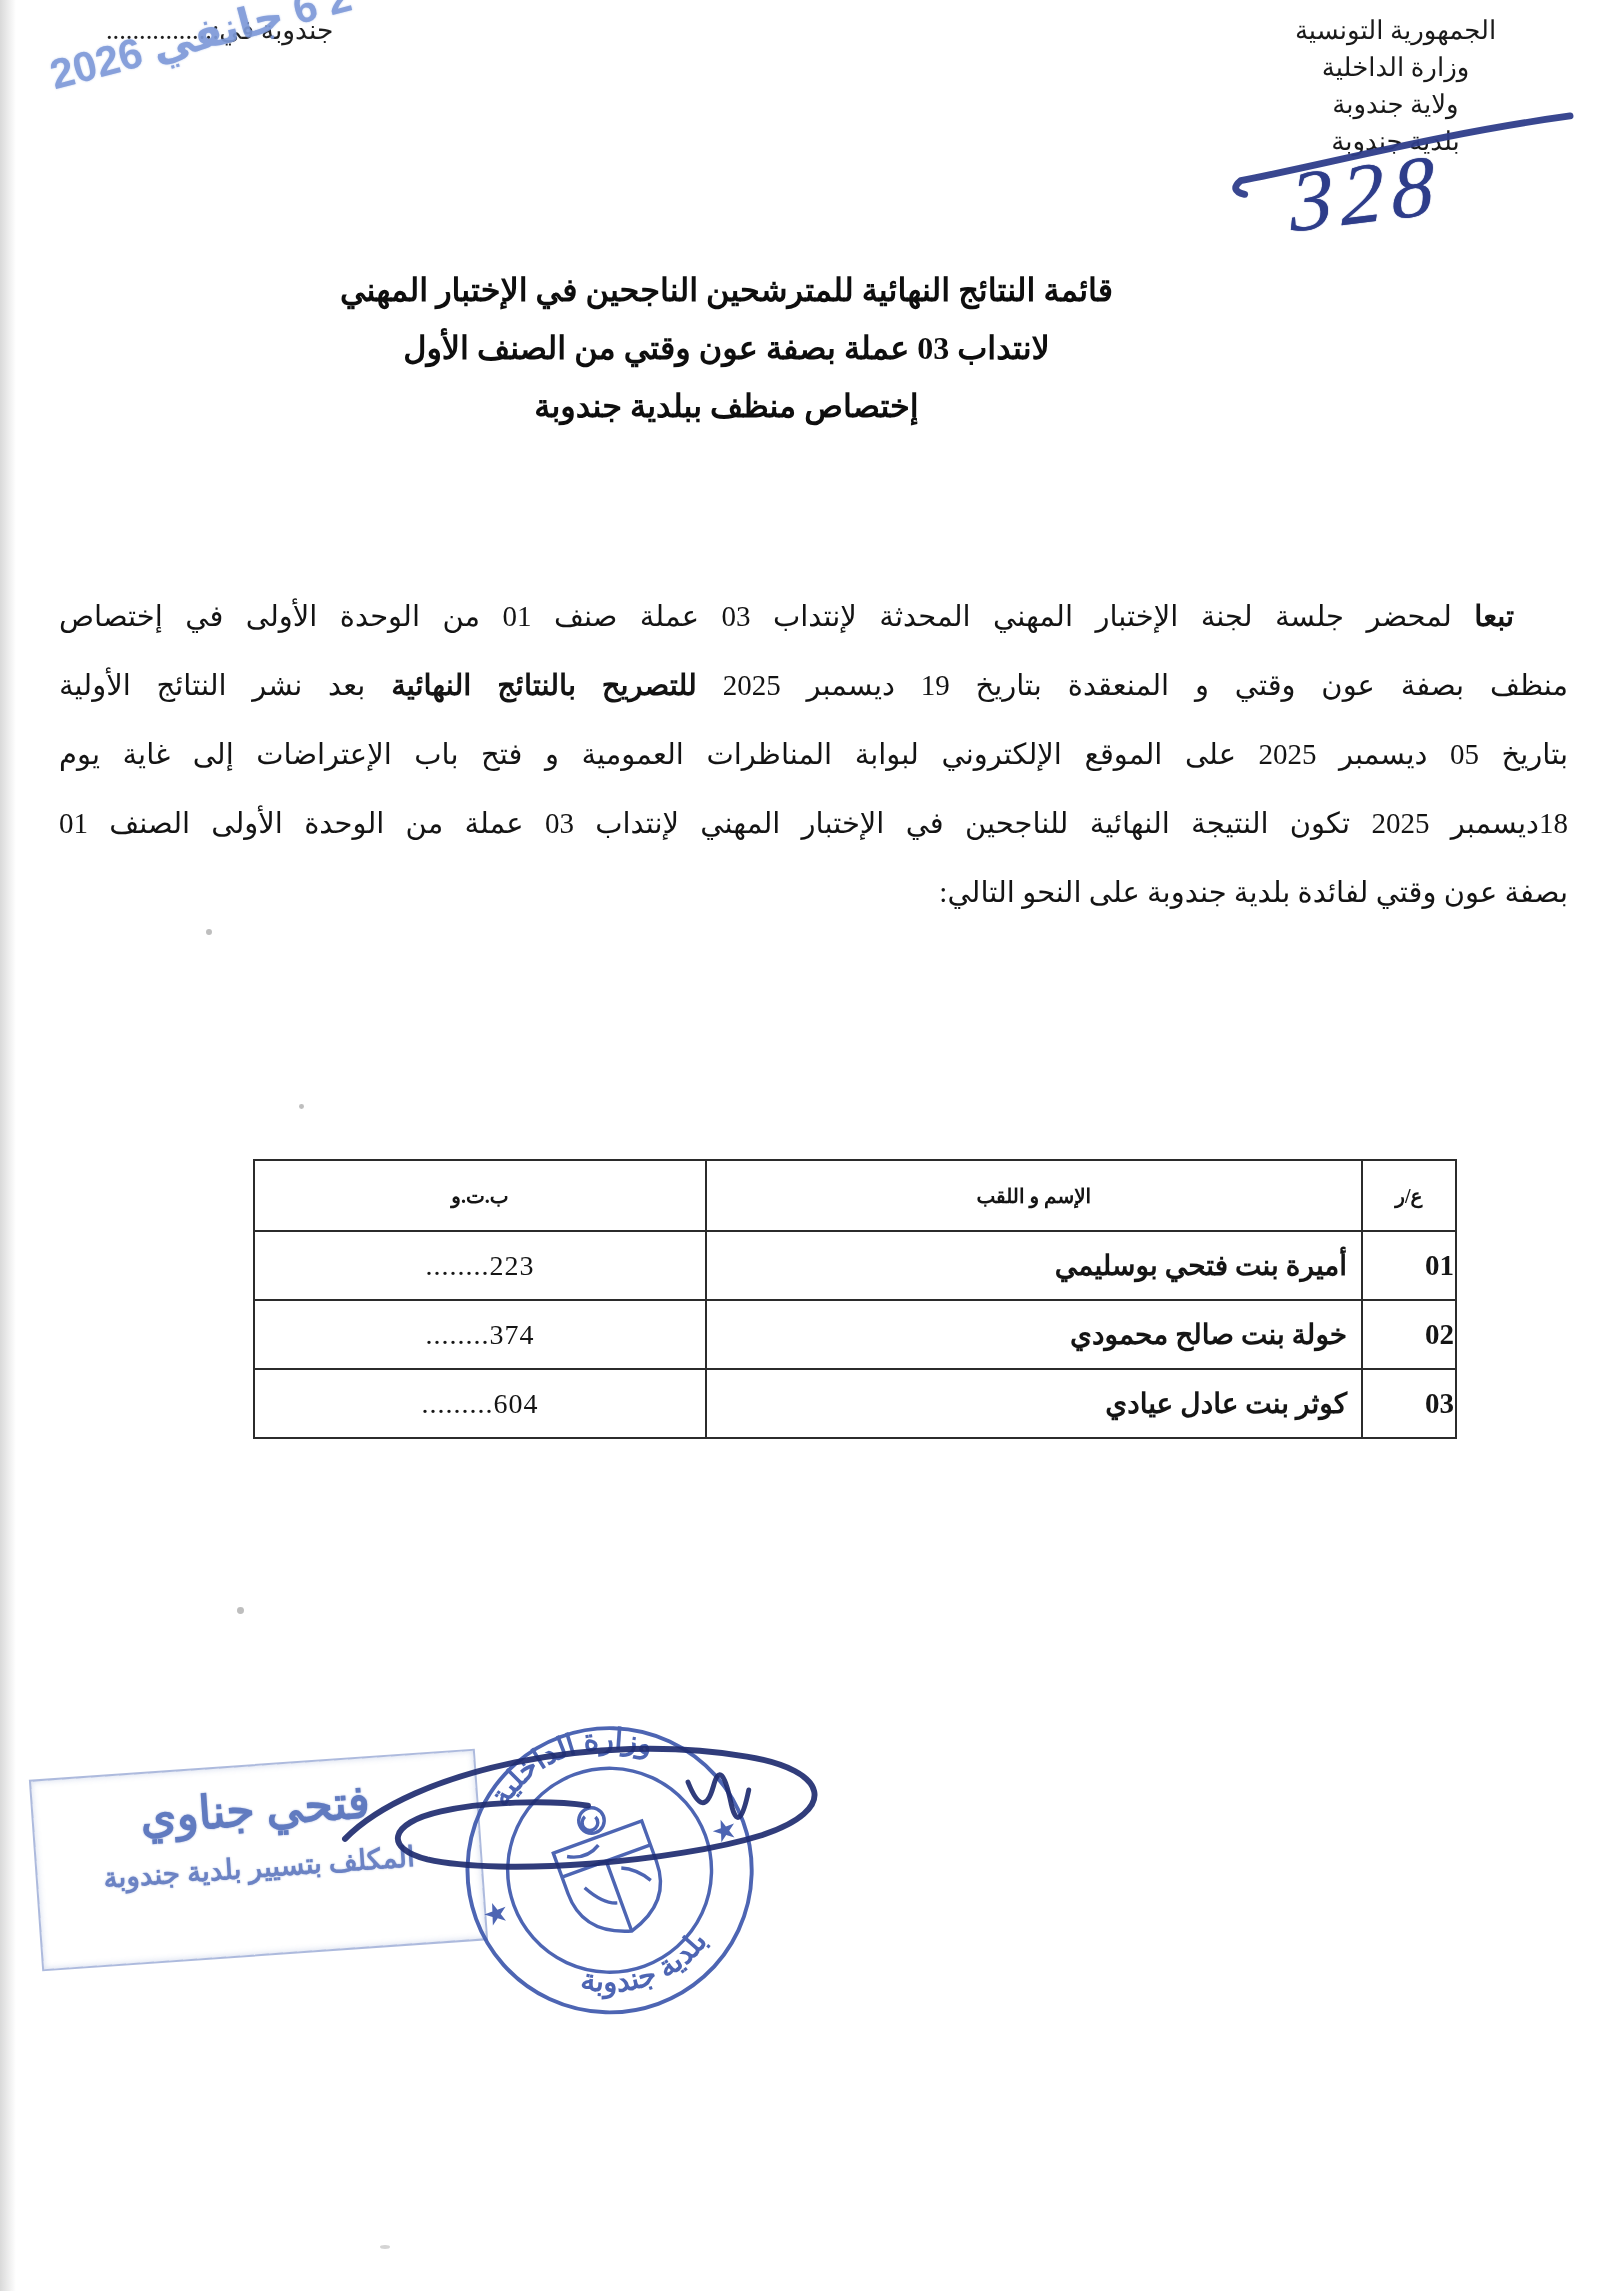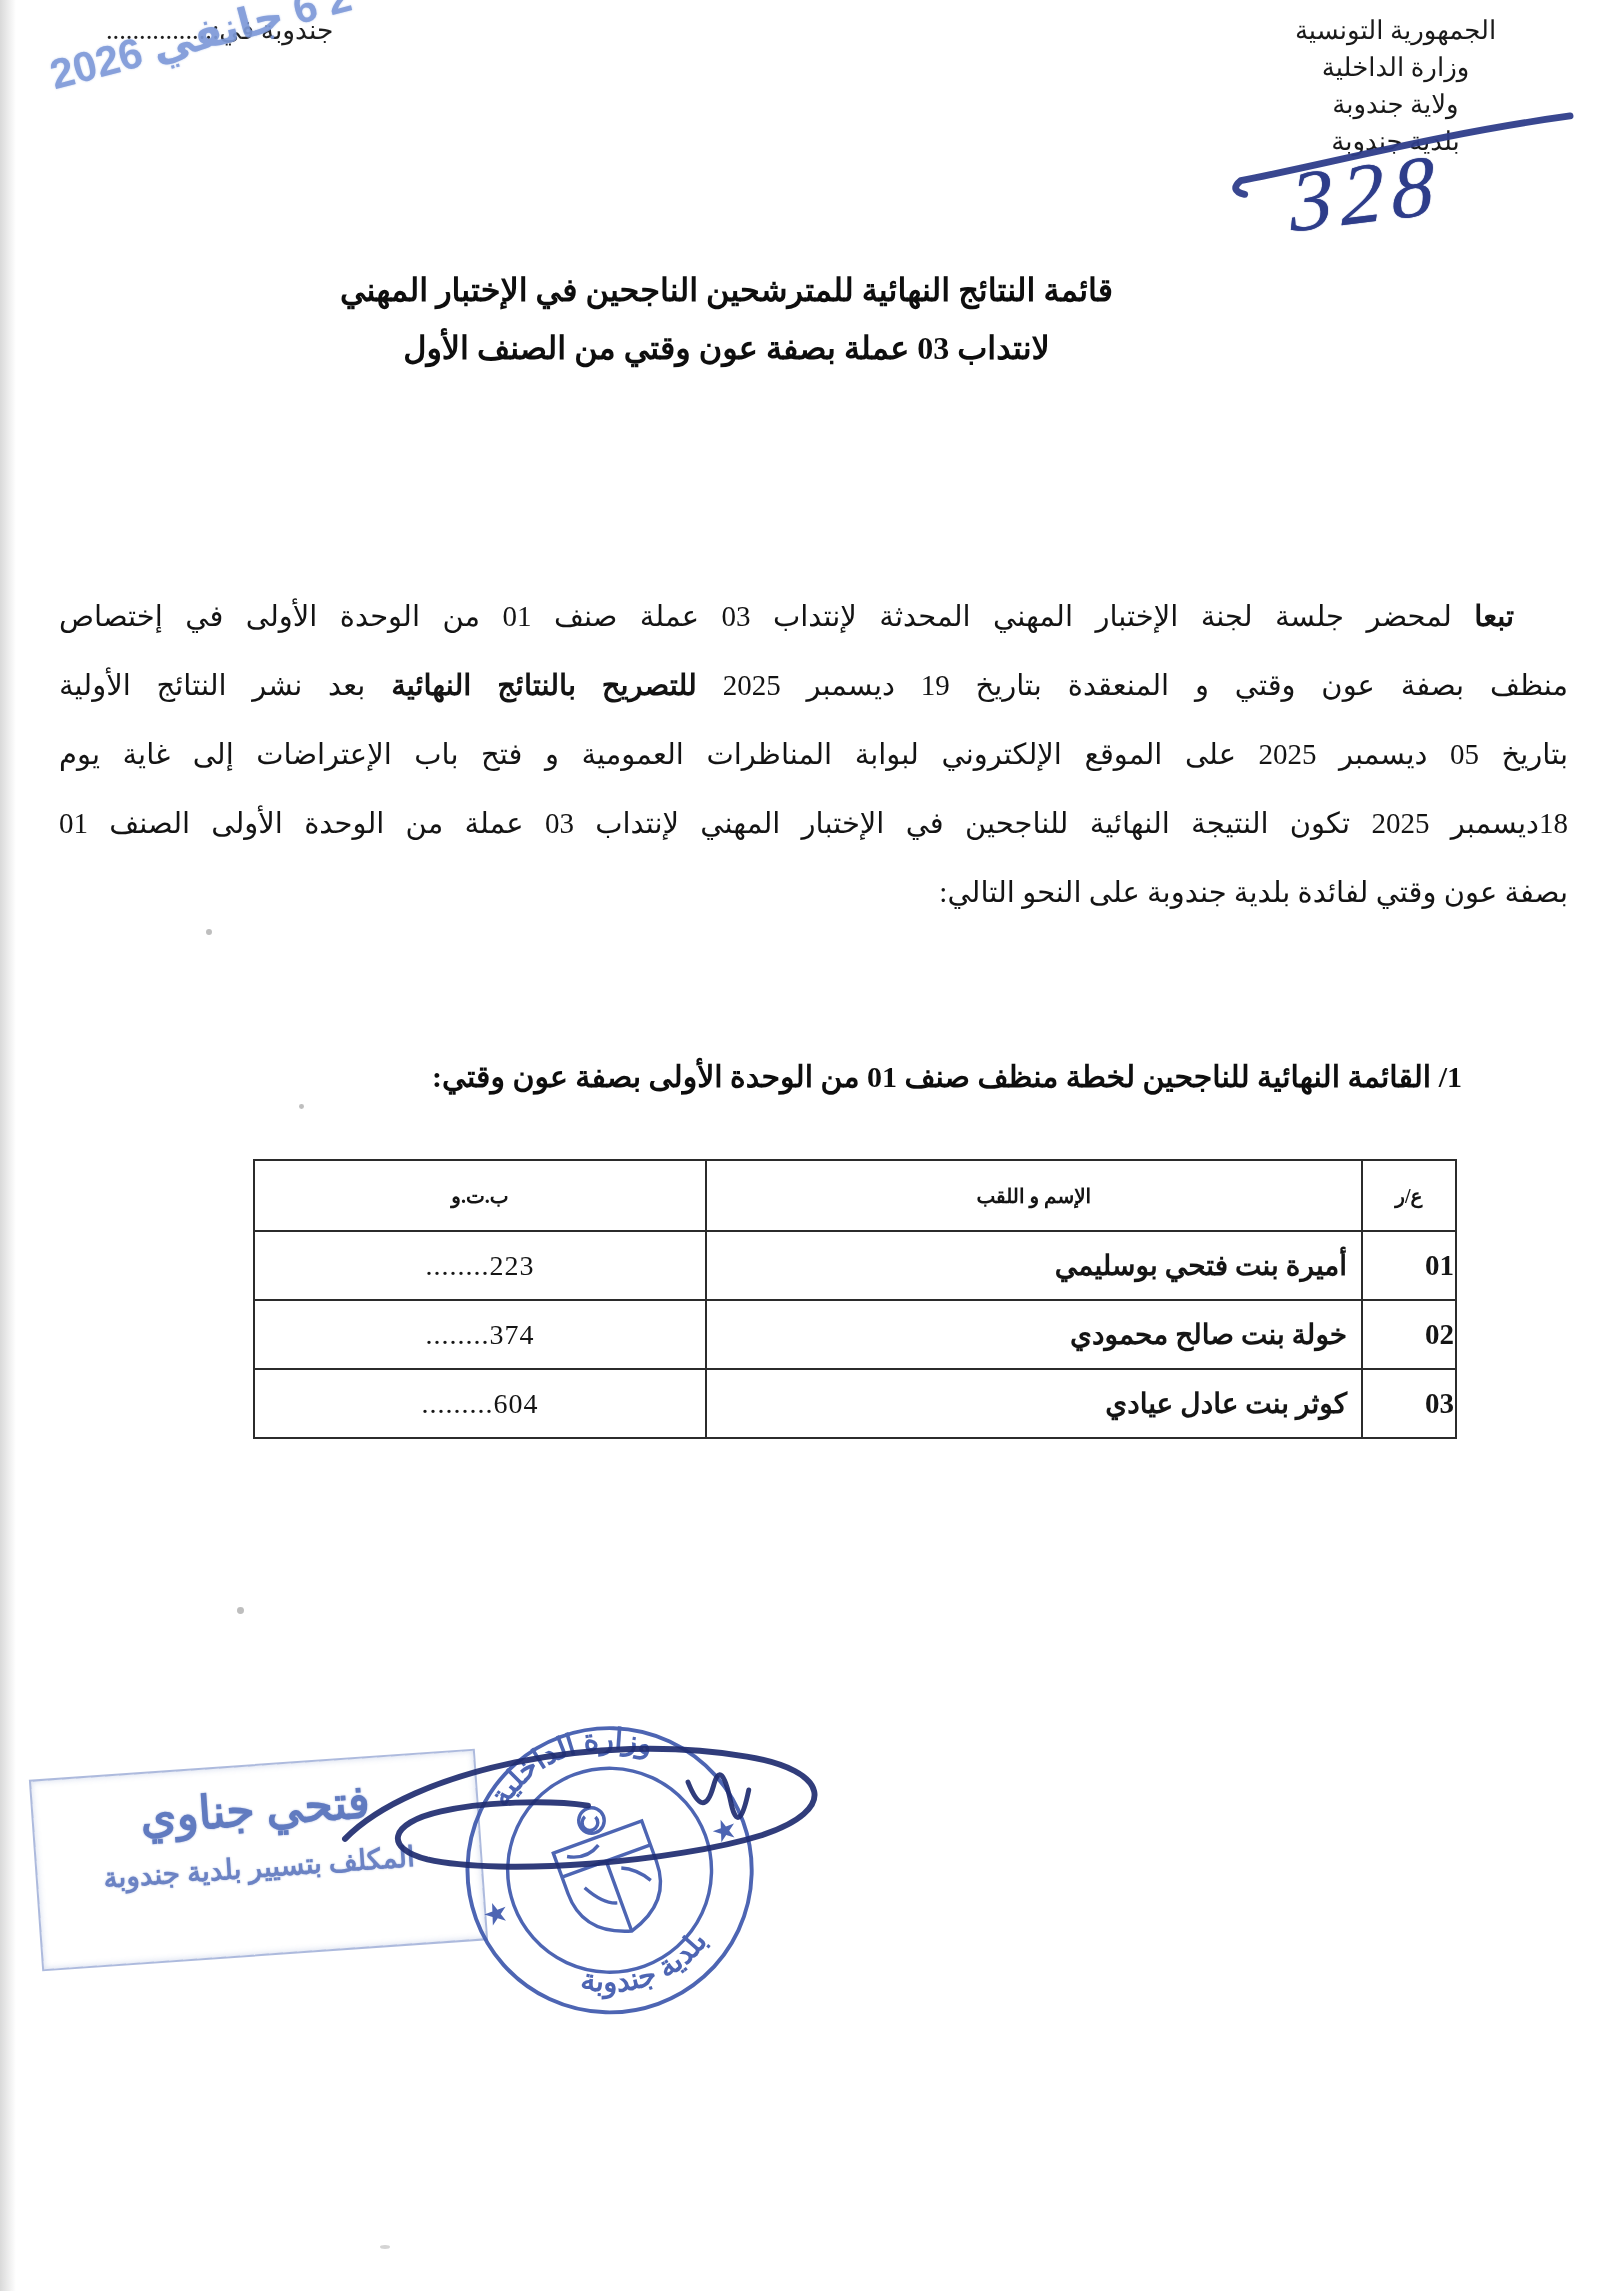--- a/index.html
+++ b/index.html
@@ -108,31 +108,31 @@
     <div>الجمهورية التونسية</div>
     <div>وزارة الداخلية</div>
     <div>ولاية جندوبة</div>
     <div>بلدية جندوبة</div>
   </div>
   <div class="hw-number">328</div>
 
   <div class="doc-title">
     <div>قائمة النتائج النهائية للمترشحين الناجحين في الإختبار المهني</div>
     <div>لانتداب 03 عملة بصفة عون وقتي من الصنف الأول</div>
+    <div>إختصاص منظف ببلدية جندوبة</div>
   </div>
 
   <div class="body-par">
       <div class="body-line first"><span class="bold">تبعا</span><span> لمحضر جلسة لجنة الإختبار المهني المحدثة لإنتداب 03 عملة صنف 01 من الوحدة الأولى في إختصاص</span></div>
       <div class="body-line"><span>منظف بصفة عون وقتي و المنعقدة بتاريخ 19 ديسمبر 2025 </span><span class="bold">للتصريح بالنتائج النهائية</span><span> بعد نشر النتائج الأولية</span></div>
       <div class="body-line"><span>بتاريخ 05 ديسمبر 2025 على الموقع الإلكتروني لبوابة المناظرات العمومية و فتح باب الإعتراضات إلى غاية يوم</span></div>
       <div class="body-line"><span>18ديسمبر 2025 تكون النتيجة النهائية للناجحين في الإختبار المهني لإنتداب 03 عملة من الوحدة الأولى الصنف 01</span></div>
       <div class="body-line last"><span>بصفة عون وقتي لفائدة بلدية جندوبة على النحو التالي:</span></div>
     </div>
 
-  <div class="section-heading">1/ القائمة النهائية للناجحين لخطة منظف صنف 01 من الوحدة الأولى بصفة عون وقتي:</div>
 
   <table class="results-table">
     <colgroup>
       <col class="col-num">
         <col class="col-name">
         <col class="col-id">
     </colgroup>
     <thead>
       <tr>
         <th>ع/ر</th>

